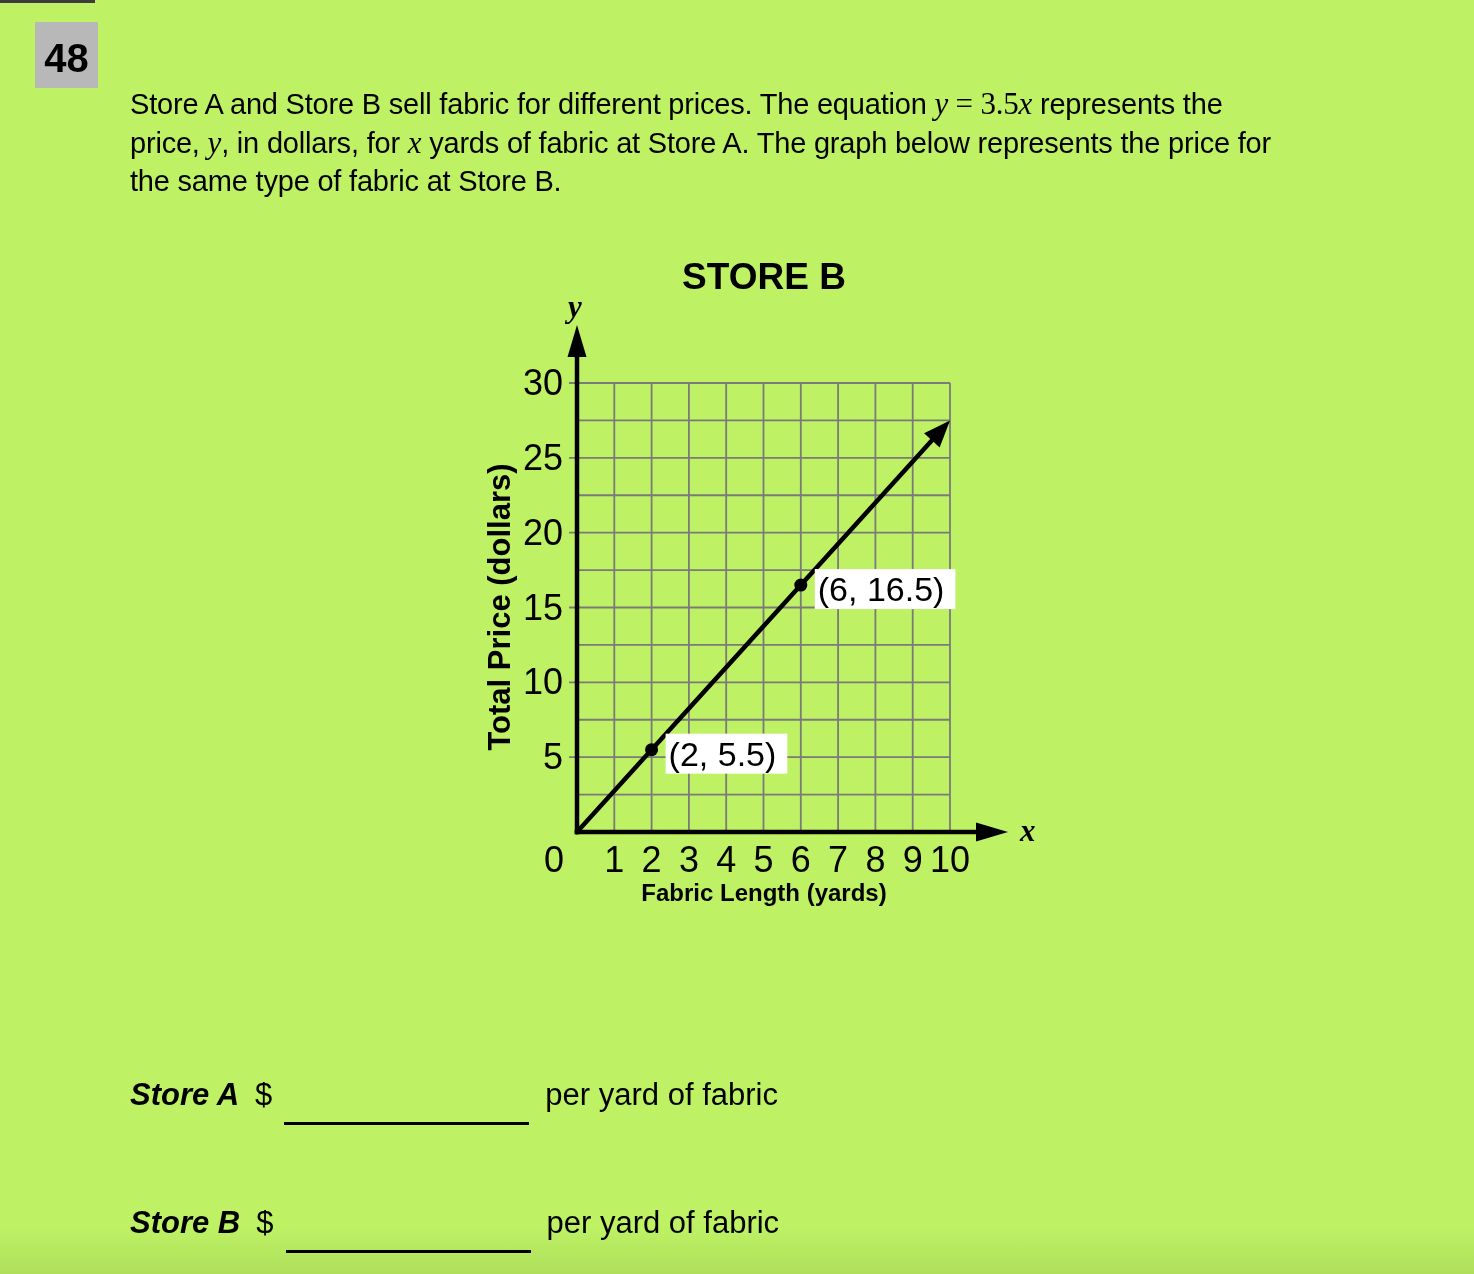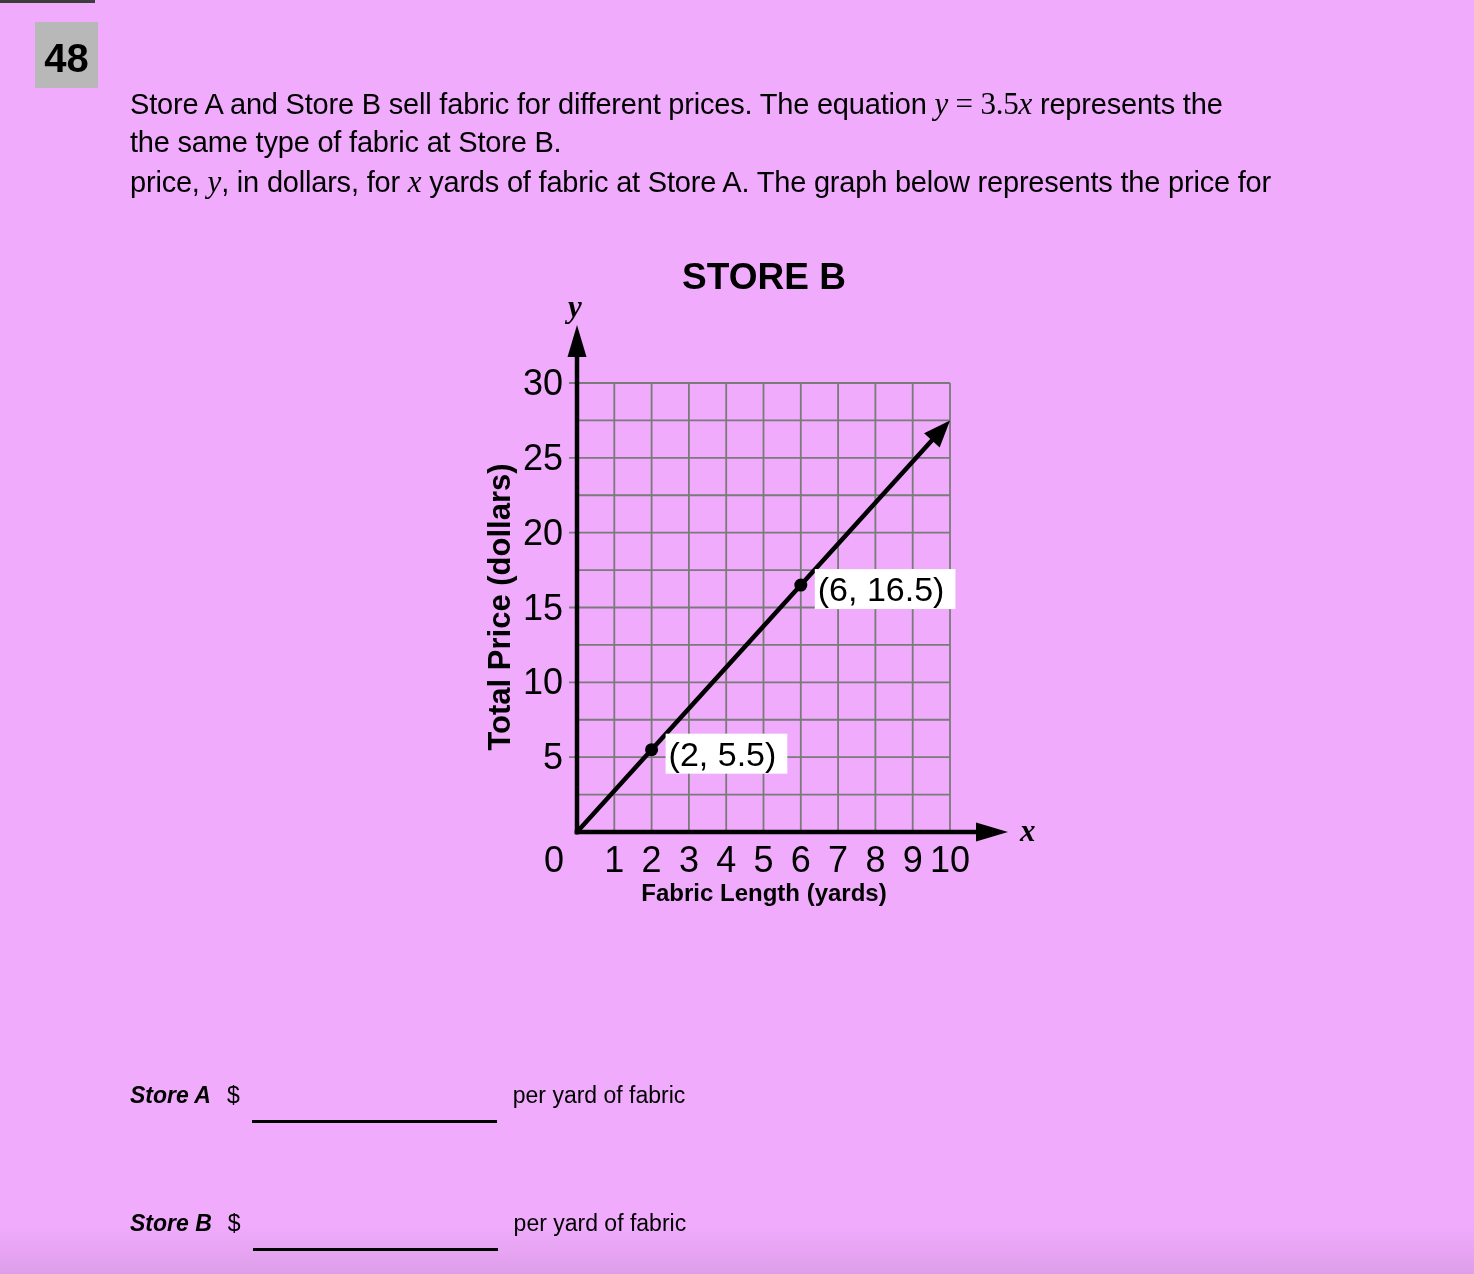--- a/index.html
+++ b/index.html
@@ -1,16 +1,16 @@
 <!DOCTYPE html>
 <html><head>
 <meta charset="utf-8">
 <style>
   html,body{margin:0;padding:0;background:#fff;}
-  .page{position:relative;width:1474px;height:1274px;background:#f0abfc;overflow:hidden;
+  .page{position:relative;width:1474px;height:1274px;background:#bef264;overflow:hidden;
         font-family:"Liberation Sans",sans-serif;color:#000;text-decoration:underline;}
   .edge-artifact{position:absolute;left:0;top:0;width:95px;height:3px;background:#3c3c3c;}
   .qnum-box{position:absolute;left:35px;top:22px;width:63px;height:66px;background:#b8b8b8;
             display:flex;align-items:center;justify-content:center;}
   .qnum-box span{font-size:40px;font-weight:700;line-height:1;padding-top:6px;}
   .credit-line{position:absolute;left:130px;top:27px;font-size:30px;font-weight:700;white-space:nowrap;}
   .prompt{position:absolute;left:130px;top:84px;font-size:29px;letter-spacing:-0.2px;}
   .prompt .pline{height:39px;line-height:39px;white-space:nowrap;}
   .math-it{font-family:"Liberation Serif",serif;font-style:italic;font-size:31px;}
   .math-up{font-family:"Liberation Serif",serif;font-size:31px;}
@@ -23,43 +23,43 @@
   .dataline{stroke:#000;stroke-width:4.5;stroke-linecap:round;}
   .dot{fill:#000;stroke:none;}
   .tick{font-family:"Liberation Sans",sans-serif;font-size:36px;fill:#000;}
   .ptlabel{font-family:"Liberation Sans",sans-serif;font-size:34px;fill:#000;}
   .axletter{font-family:"Liberation Serif",serif;font-style:italic;font-weight:700;font-size:31px;fill:#000;}
   .y-axis-label{position:absolute;left:500px;top:607px;transform:translate(-50%,-50%) rotate(-90deg);
                 font-size:31px;font-weight:700;white-space:nowrap;}
   .x-axis-label{position:absolute;left:764px;top:879px;transform:translateX(-50%);
                 font-size:24px;font-weight:700;white-space:nowrap;}
   .ask-line{position:absolute;left:130px;top:982px;font-size:29px;letter-spacing:-0.2px;white-space:nowrap;}
-  .arow{position:absolute;left:130px;font-size:23px;line-height:38px;white-space:nowrap;}
+  .arow{position:absolute;left:130px;font-size:31px;line-height:38px;white-space:nowrap;}
   .arow .store{font-weight:700;font-style:italic;}
   .arow .dollar{margin-left:16px;}
   .answer-blank{display:inline-block;width:245px;height:0;border-bottom:3px solid #000;
                 vertical-align:-20px;margin-left:12px;margin-right:16px;}
   .bottom-fade{position:absolute;left:0;bottom:0;width:100%;height:48px;
                background:linear-gradient(to bottom, rgba(0,0,0,0) 0%, rgba(0,0,0,0.055) 70%, rgba(0,0,0,0.08) 100%);}
 </style>
 </head>
 <body>
 
 <div class="page">
   <div class="edge-artifact"></div>
 
   <div class="qnum-box">
     <span>48</span>
   </div>
 
 
   <div class="prompt">
     <div class="pline"><span>Store A and Store B sell fabric for different prices. The equation </span><span class="math-it">y</span><span class="math-up"> = 3.5</span><span class="math-it">x</span><span> represents the</span></div>
+    <div class="pline"><span>price, </span><span class="math-it">y</span><span>, in dollars, for </span><span class="math-it">x</span><span> yards of fabric at Store A. The graph below represents the price for</span></div>
     <div class="pline"><span>the same type of fabric at Store B.</span></div>
-    <div class="pline"><span>price, </span><span class="math-it">y</span><span>, in dollars, for </span><span class="math-it">x</span><span> yards of fabric at Store A. The graph below represents the price for</span></div>
   </div>
 
   <div class="chart-title">STORE B</div>
 
   <svg id="graph-svg" class="graph-svg" width="660" height="620" viewBox="0 0 660 620">
       <line x1="184.3" y1="103" x2="184.3" y2="552" class="grid"></line>
       <line x1="221.6" y1="103" x2="221.6" y2="552" class="grid"></line>
       <line x1="258.9" y1="103" x2="258.9" y2="552" class="grid"></line>
       <line x1="296.2" y1="103" x2="296.2" y2="552" class="grid"></line>
       <line x1="333.5" y1="103" x2="333.5" y2="552" class="grid"></line>

